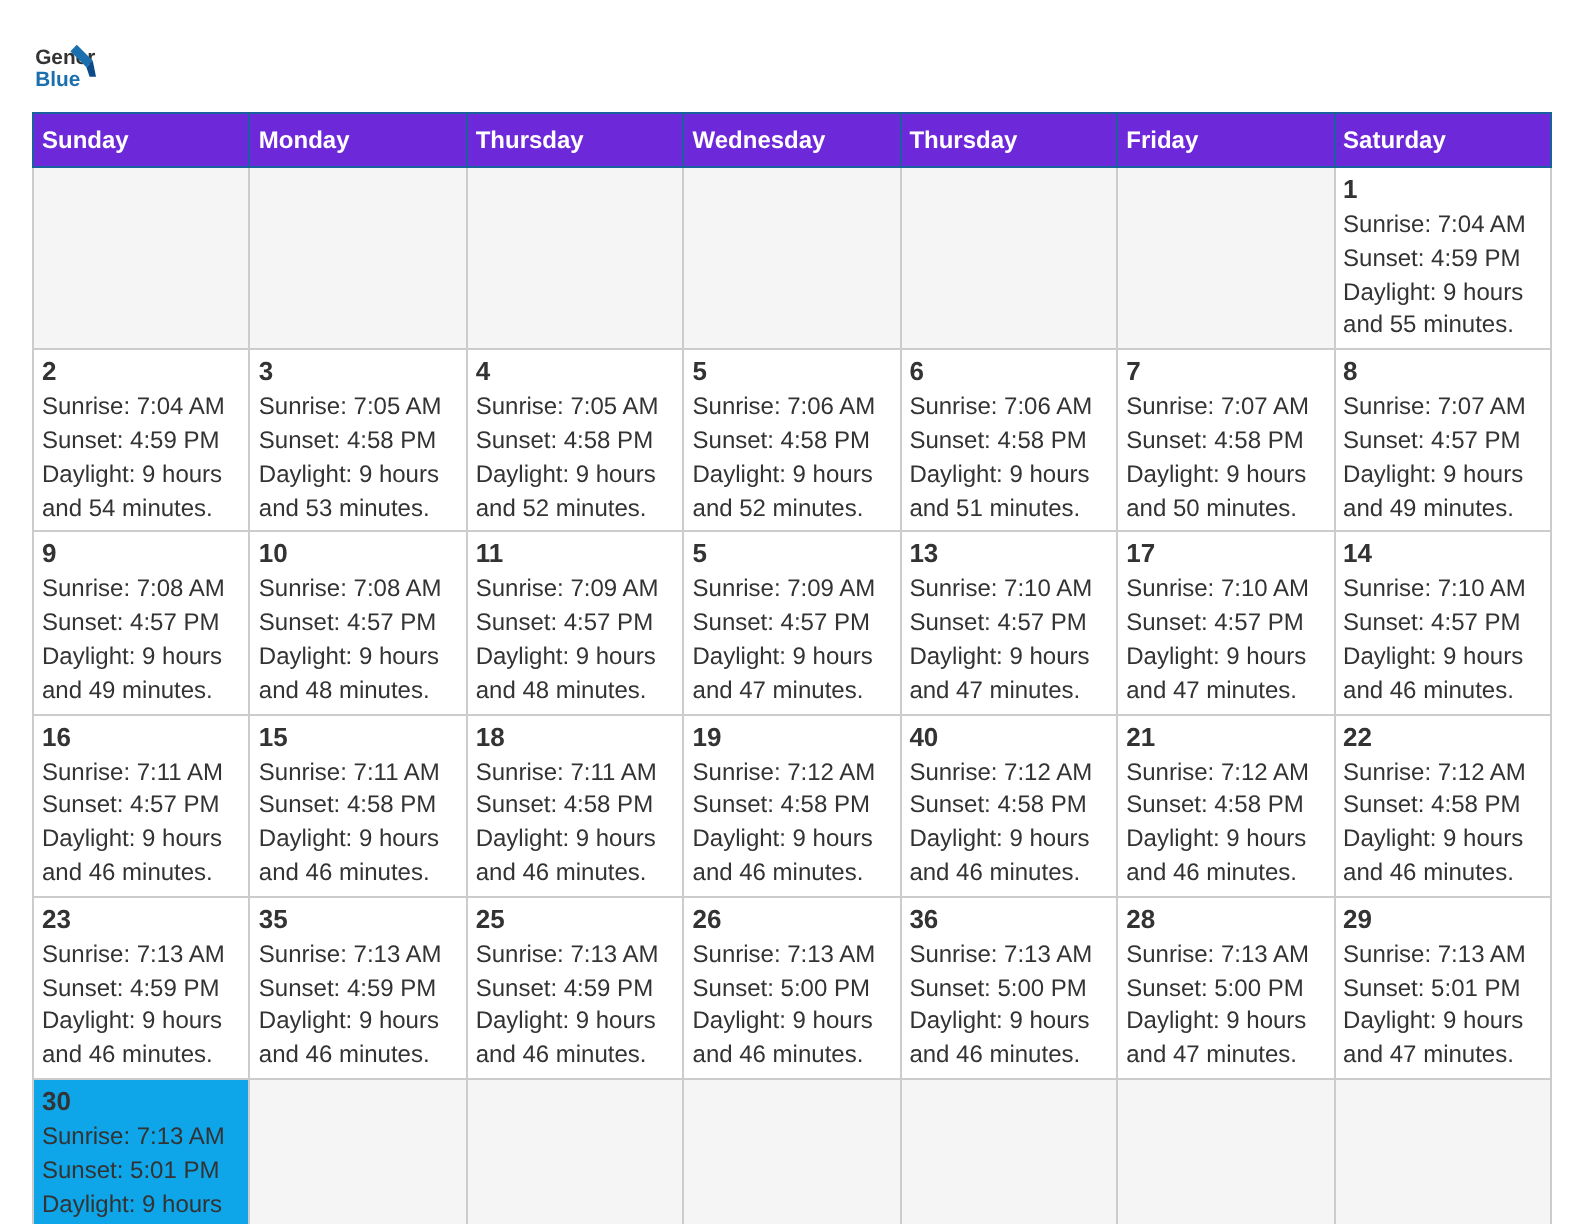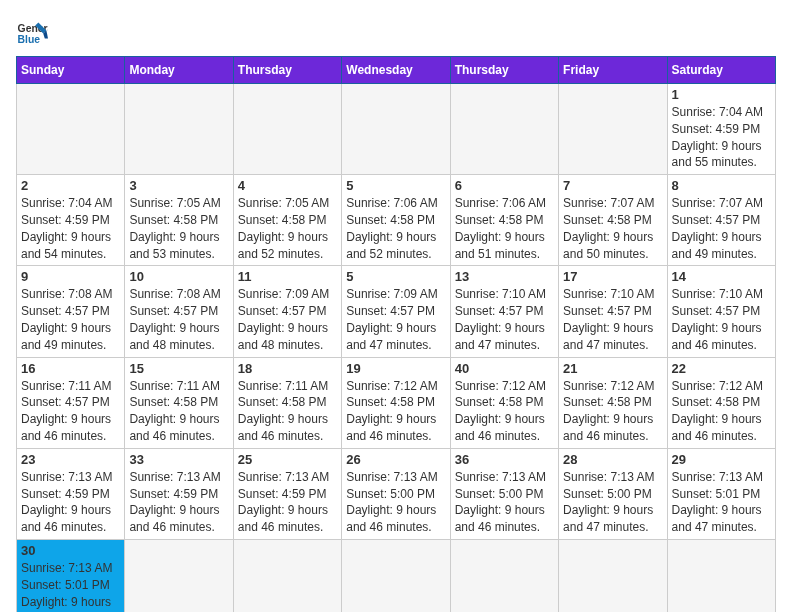--- a/index.html
+++ b/index.html
@@ -213,21 +213,21 @@
           <div class="day-number">22</div>
           <div class="day-info">Sunrise: 7:12 AM<br>Sunset: 4:58 PM<br>Daylight: 9 hours and 46 minutes.</div>
         </td>
       </tr>
       <tr>
         <td>
           <div class="day-number">23</div>
           <div class="day-info">Sunrise: 7:13 AM<br>Sunset: 4:59 PM<br>Daylight: 9 hours and 46 minutes.</div>
         </td>
         <td>
-          <div class="day-number">33</div>
+          <div class="day-number">35</div>
           <div class="day-info">Sunrise: 7:13 AM<br>Sunset: 4:59 PM<br>Daylight: 9 hours and 46 minutes.</div>
         </td>
         <td>
           <div class="day-number">25</div>
           <div class="day-info">Sunrise: 7:13 AM<br>Sunset: 4:59 PM<br>Daylight: 9 hours and 46 minutes.</div>
         </td>
         <td>
           <div class="day-number">26</div>
           <div class="day-info">Sunrise: 7:13 AM<br>Sunset: 5:00 PM<br>Daylight: 9 hours and 46 minutes.</div>
         </td>

